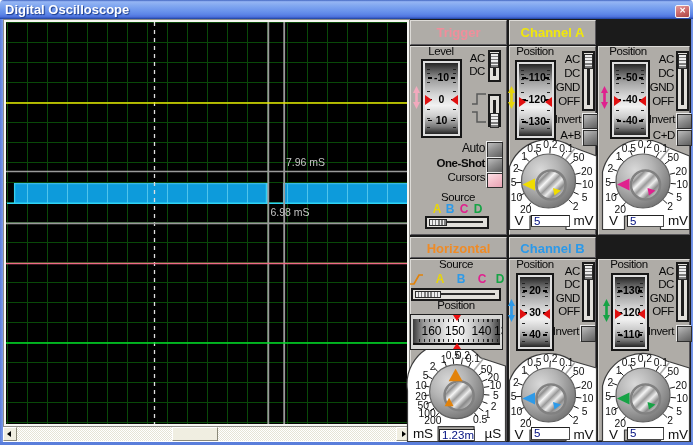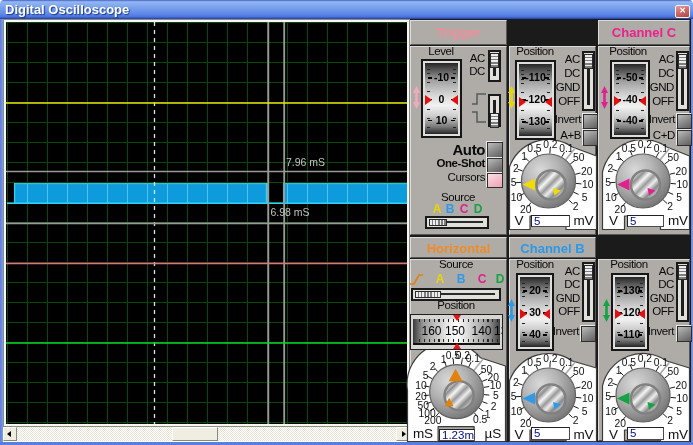--- a/index.html
+++ b/index.html
@@ -116,22 +116,22 @@
     </svg>
 <div id="sbar">
 <div class="sbtn" style="left:0"></div>
 <div class="sbtn" style="left:393px"></div>
 <div id="sthumb"></div>
 <div class="tri" style="left:4px;top:3.5px;border-top:3.5px solid rgba(0,0,0,0);border-bottom:3.5px solid rgba(0,0,0,0);border-right:4px solid #000"></div>
 <div class="tri" style="left:399px;top:3.5px;border-top:3.5px solid rgba(0,0,0,0);border-bottom:3.5px solid rgba(0,0,0,0);border-left:4px solid #000"></div>
 </div>
 <div class="hdr" style="left:410px;top:20px;width:97px;height:25px;line-height:23px;color:#f08e9b">Trigger</div>
 <div class="cell" style="left:410px;top:46px;width:97px;height:189px"></div>
+<div class="hdr" style="left:509px;top:20px;width:87px;height:25px;line-height:23px;color:#f0e70c">Channel A</div>
 <div class="cell" style="left:509px;top:46px;width:87px;height:189px"></div>
-<div class="hdr" style="left:598px;top:20px;width:92px;height:25px;line-height:23px;color:#ee1f8e">Channel C</div>
 <div class="cell" style="left:598px;top:46px;width:92px;height:189px"></div>
 <div class="hdr" style="left:410px;top:237px;width:97px;height:21px;line-height:21px;color:#ef8b27">Horizontal</div>
 <div class="cell" style="left:410px;top:259px;width:97px;height:182px"></div>
 <div class="hdr" style="left:509px;top:237px;width:87px;height:21px;line-height:21px;color:#2b99ea">Channel B</div>
 <div class="cell" style="left:509px;top:259px;width:87px;height:182px"></div>
 <div class="cell" style="left:598px;top:259px;width:92px;height:182px"></div>
 <div style="position:absolute;left:381px;top:45px;width:120px;letter-spacing:-0.4px;text-align:center;font-size:11.5px;font-weight:normal;color:#0a0a0a">Level</div>
 <div class="vscale" style="left:421px;top:59px;width:41px;height:79px">
       <div class="vsgrad"></div>
       <div class="vstickL"></div>
@@ -160,21 +160,21 @@
       <div class="cthumb" style="top:1px;height:13px"></div>
     </div>
 <svg style="position:absolute;left:471px;top:92px" width="17" height="32" viewBox="0 0 17 32">
       <path d="M1,12 L6,12 L6,2 L15,2" stroke="#5a5a5a" stroke-width="1.5" fill="none"></path>
       <path d="M1,20 L6,20 L6,30 L15,30" stroke="#5a5a5a" stroke-width="1.5" fill="none"></path>
     </svg>
 <div class="cslider" style="left:488px;top:94px;width:13px;height:33px">
       <div class="ctrack" style="top:4px;bottom:4px"></div>
       <div class="cthumb" style="top:17px;height:13px"></div>
     </div>
-<div style="position:absolute;right:208px;top:141px;letter-spacing:-0.4px;font-size:15px;font-weight:bold;color:#0a0a0a;white-space:nowrap">Auto</div>
+<div style="position:absolute;right:208px;top:141px;letter-spacing:-0.4px;font-size:12px;font-weight:normal;color:#0a0a0a;white-space:nowrap">Auto</div>
 <div class="dbtn" style="left:487px;top:142px;width:13.5px;height:13.5px"></div>
 <div style="position:absolute;right:208px;top:157px;letter-spacing:-0.4px;font-size:11.5px;font-weight:bold;color:#0a0a0a;white-space:nowrap">One-Shot</div>
 <div class="dbtn" style="left:487px;top:157.5px;width:13.5px;height:13.5px"></div>
 <div style="position:absolute;right:208px;top:171px;letter-spacing:-0.4px;font-size:11.5px;font-weight:normal;color:#0a0a0a;white-space:nowrap">Cursors</div>
 <div class="pbtn" style="left:487px;top:172.5px;width:13.5px;height:13.5px"></div>
 <div style="position:absolute;left:398px;top:191px;width:120px;letter-spacing:-0.4px;text-align:center;font-size:11.5px;font-weight:normal;color:#0a0a0a">Source</div>
 <div style="position:absolute;left:431px;top:202px;width:12px;text-align:center;font-size:12px;font-weight:bold;color:#e7d50a">A</div>
 <div style="position:absolute;left:444px;top:202px;width:12px;text-align:center;font-size:12px;font-weight:bold;color:#2e9ae8">B</div>
 <div style="position:absolute;left:458px;top:202px;width:12px;text-align:center;font-size:12px;font-weight:bold;color:#e0218e">C</div>
 <div style="position:absolute;left:472px;top:202px;width:12px;text-align:center;font-size:12px;font-weight:bold;color:#16a345">D</div>

